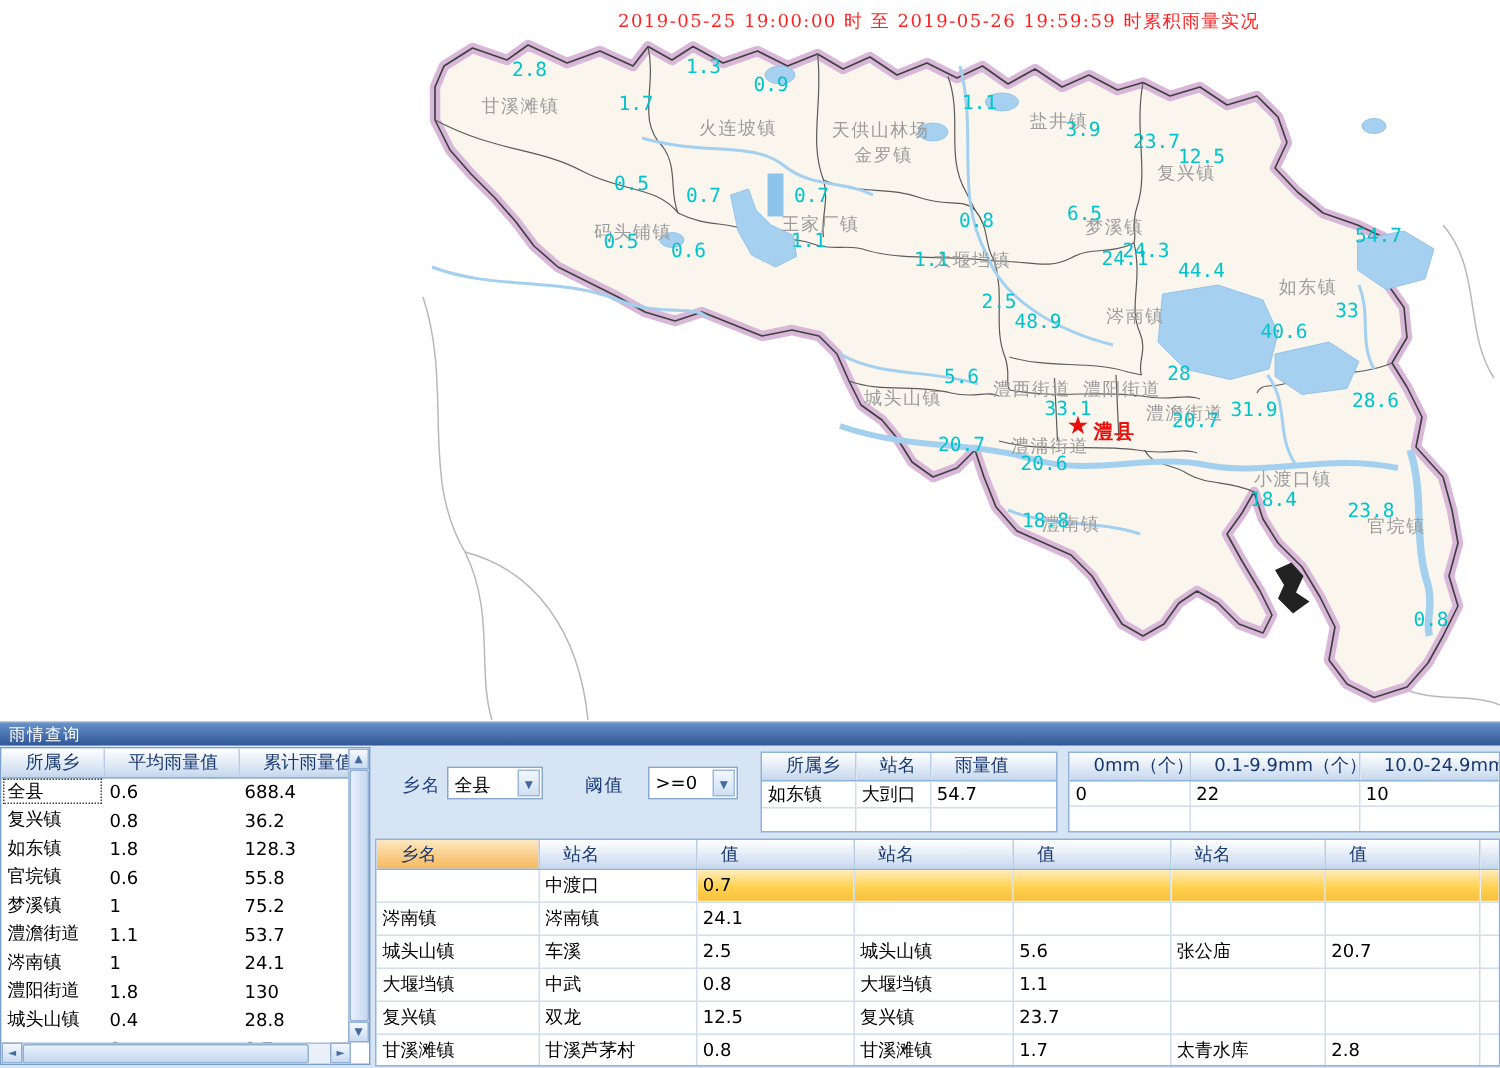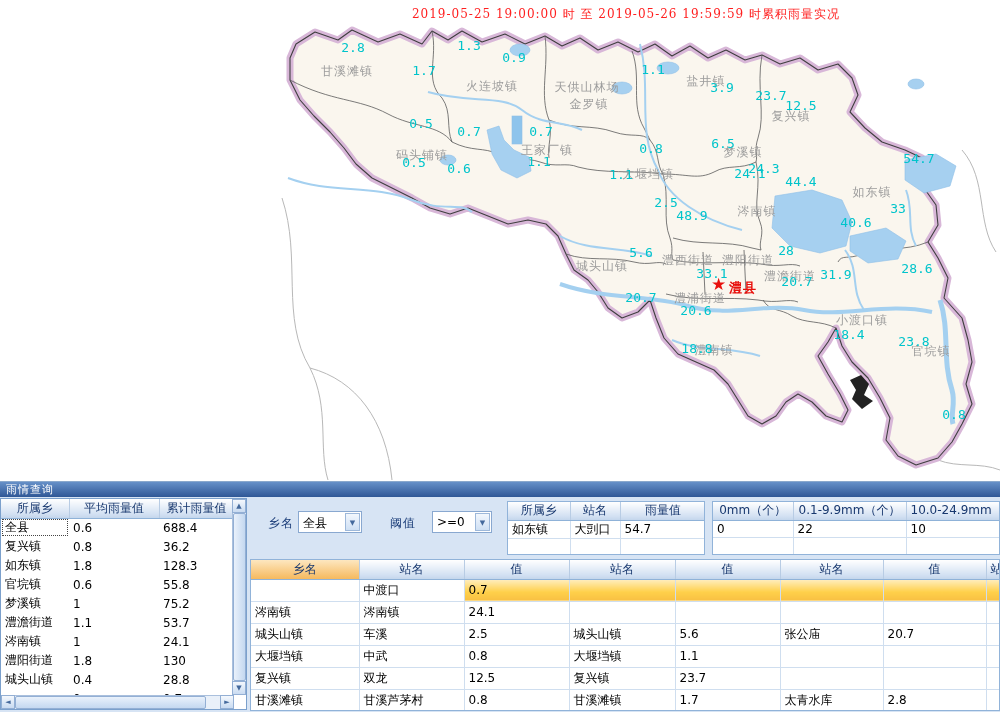--- a/index.html
+++ b/index.html
@@ -27,21 +27,21 @@
   
   #panel{position:absolute;left:0;top:481px;width:1000px;height:231px;
     background:var(--panel-bg);border-top:1px solid #8aa8cc;}
   #panel-header{position:absolute;left:0;top:0;width:1000px;height:15px;
     background:linear-gradient(#6690c8,#2f5796);color:#fff;font-size:11px;
     line-height:15px;padding-left:6px;letter-spacing:1px;}
 
   
   .grid-table{border-collapse:collapse;table-layout:fixed;background:#fff;width:100%;}
   .grid-table th{background:linear-gradient(#ffffff,#d2e0f2 80%,#c4d6ec);
-    color:var(--hdr-text);font-weight:normal;text-align:center;padding:0 4px;
+    color:var(--hdr-text);font-weight:normal;text-align:left;padding:0 16px;
     border-right:1px solid #b8cce4;border-bottom:1px solid #8fb2d8;
     overflow:hidden;white-space:nowrap;}
   .grid-table th.accent{background:linear-gradient(#fde7c0,#f6b95e);}
   .grid-table td{padding:0 4px;overflow:hidden;white-space:nowrap;color:#000;background:#fff;}
   .grid-table td.sel{background:linear-gradient(#ffeec0,#ffd04a 60%,#f8c043);}
 
   
   #summary-grid{position:absolute;left:0;top:16px;width:247px;height:212px;
     background:#fff;border:1px solid #7ba0cc;overflow:hidden;}
   #summary-grid .gridhost{position:absolute;left:0;top:0;width:233px;height:197px;overflow:hidden;}

